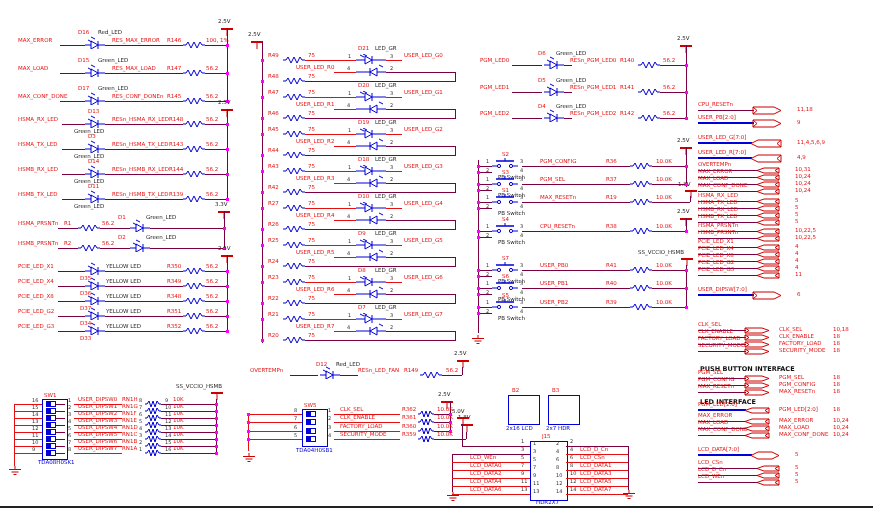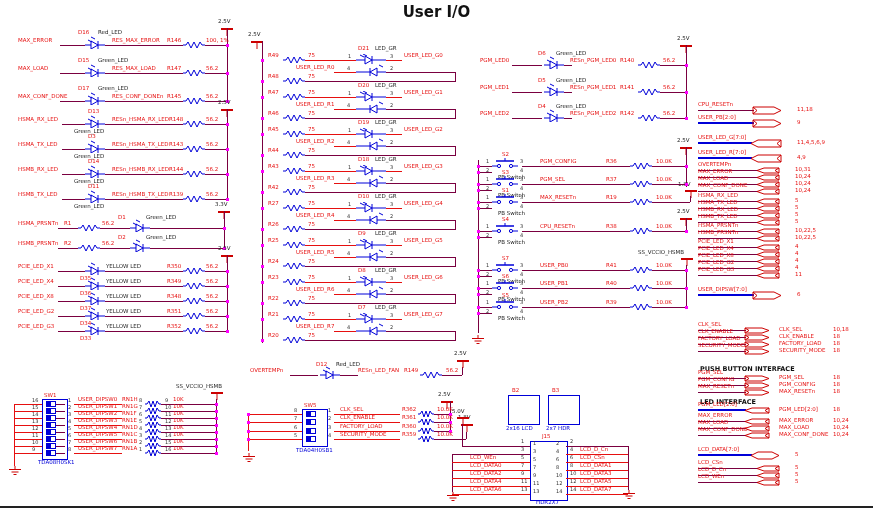--- a/index.html
+++ b/index.html
@@ -20,21 +20,20 @@
   .dotj{position:absolute;width:3px;height:3px;background:#ff00ff;}
   .box{position:absolute;border:1.2px solid #0000d8;background:#fff;}
   .paddle{position:absolute;width:8px;height:4px;border:1px solid #0000d8;
           background:linear-gradient(90deg,#0000d8 50%,#ffffff 50%);}
   .sheet{position:absolute;left:0;bottom:0;width:100%;height:2px;background:#222;}
 </style>
 </head>
 <body>
 
 <div id="stage">
-  <div class="title">User I/O</div>
   <div class="sheet"></div>
 <div class="s" style="left: 220px; top: 27px;"><svg width="14" height="9">
         <line x1="1" y1="2" x2="13" y2="2" stroke="#cc0000" stroke-width="2"></line>
         <line x1="7" y1="2" x2="7" y2="9" stroke="#cc0000" stroke-width="1"></line>
       </svg></div>
     <div class="t blk" style="left: 218px; top: 19px;">2.5V</div>
     <div class="v " style="left: 227px; top: 28px; height: 74px;"></div>
     <div class="t " style="left: 18px; top: 38px;">MAX_ERROR</div>
     <div class="w " style="left: 60px; top: 45px; width: 25px;"></div>
     <div class="t " style="left: 78px; top: 30px;">D16</div>

